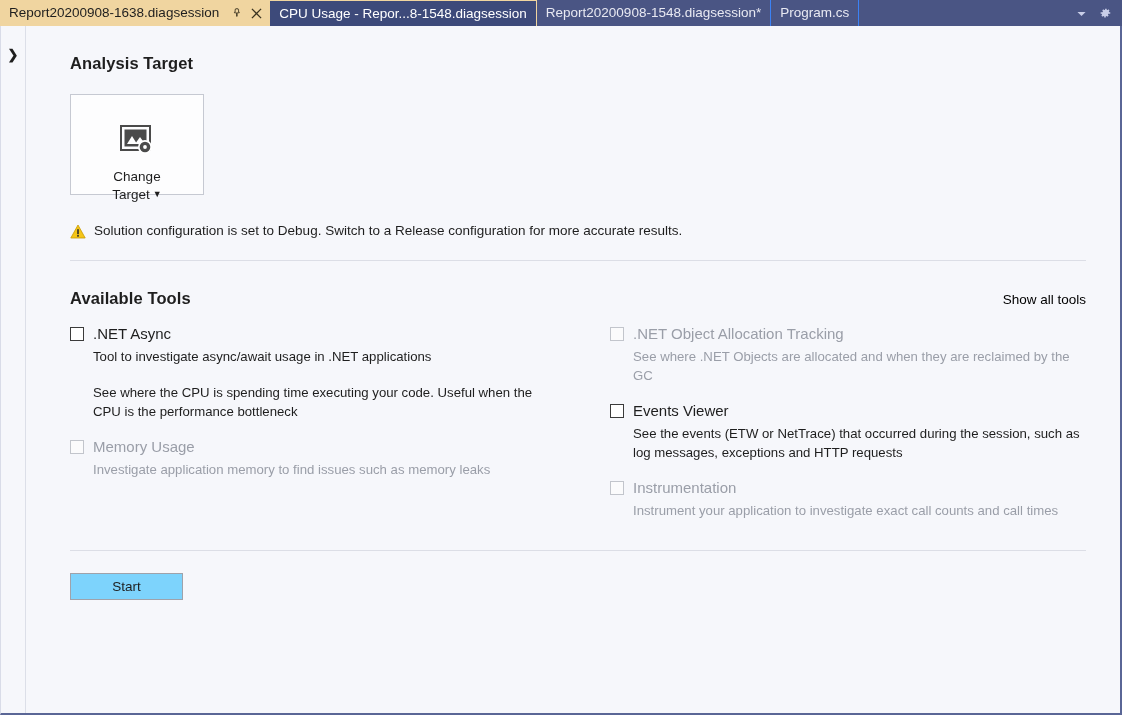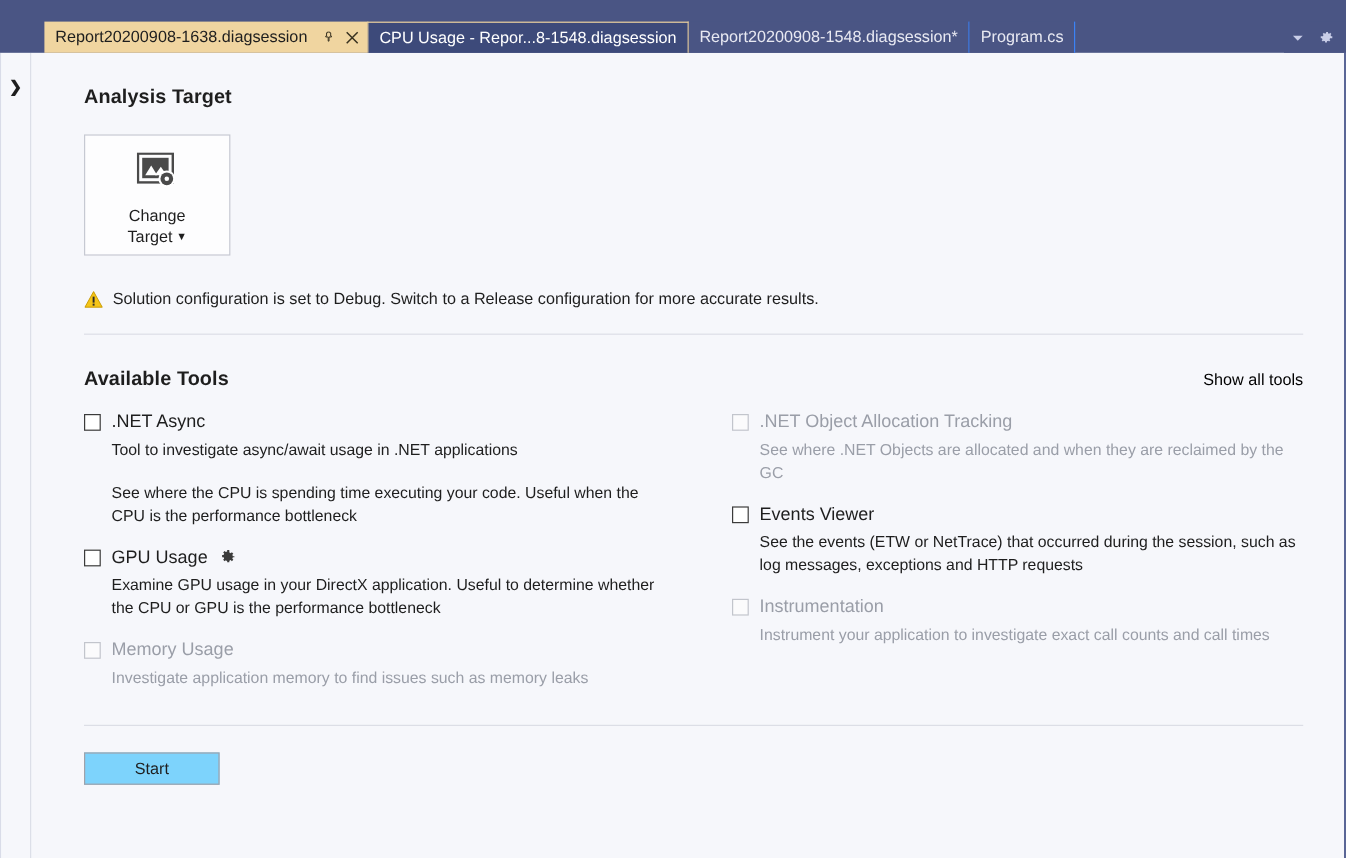--- a/index.html
+++ b/index.html
@@ -12,24 +12,23 @@
     background: #f6f7fb;
     font-family: "Liberation Sans", sans-serif;
     color: #1e1e1e;
     overflow: hidden;
   }
 
   
   .tabstrip {
     display: flex;
     align-items: flex-end;
-    height: 44px;
+    height: 26px;
     background: #4a5584;
     position: relative;
-    padding-left: 37px;
   }
   .tab {
     display: flex;
     align-items: center;
     height: 26px;
     box-sizing: border-box;
     font-size: 13.5px;
     white-space: nowrap;
     padding: 0 9px;
     cursor: default;
@@ -125,29 +124,29 @@
     letter-spacing: .1px;
   }
 
   
   .target-row {
     display: flex;
     align-items: flex-start;
     margin-top: 21px;
   }
   .change-target-btn {
-    width: 122px;
+    width: 134px;
     height: 101px;
     border: 1px solid #c6c9d2;
     background: #fdfdfe;
     display: flex;
     flex-direction: column;
     align-items: center;
     justify-content: flex-start;
-    padding-top: 14px;
+    padding-top: 30px;
     box-sizing: border-box;
     cursor: pointer;
   }
   .ct-icon { margin-bottom: 9px; }
   .ct-text {
     font-size: 13.5px;
     line-height: 18px;
     text-align: center;
     color: #1e1e1e;
   }
@@ -378,33 +377,20 @@
             <span class="cb"></span>
             <span class="tool-name">.NET Async</span>
           </div>
           <div class="tool-desc">Tool to investigate async/await usage in .NET applications</div>
         </div>
 
         <div class="tool">
           <div class="tool-desc">See where the CPU is spending time executing your code. Useful when the CPU is the performance bottleneck</div>
         </div>
 
-        <div class="tool">
-          <div class="tool-head">
-            <span class="cb"></span>
-            <span class="tool-name">GPU Usage</span>
-            <span class="gear-btn">
-              <svg width="15" height="15" viewBox="0 0 16 16" fill="#3b3b3b">
-                <path d="M8 5.1a2.9 2.9 0 1 0 0 5.8 2.9 2.9 0 0 0 0-5.8zm0 4.4a1.5 1.5 0 1 1 0-3 1.5 1.5 0 0 1 0 3z"></path>
-                <path d="M14.2 6.9h-1.35a5.2 5.2 0 0 0-.53-1.28l.96-.96-1.34-1.34-.96.96a5.2 5.2 0 0 0-1.28-.53V1.4H7.8v1.35c-.45.1-.88.28-1.28.53l-.96-.96L4.22 3.66l.96.96c-.25.4-.43.83-.53 1.28H3.3v1.9h1.35c.1.45.28.88.53 1.28l-.96.96 1.34 1.34.96-.96c.4.25.83.43 1.28.53v1.35h1.9v-1.35c.45-.1.88-.28 1.28-.53l.96.96 1.34-1.34-.96-.96c.25-.4.43-.83.53-1.28h1.35v-1.9z"></path>
-              </svg>
-            </span>
-          </div>
-          <div class="tool-desc">Examine GPU usage in your DirectX application. Useful to determine whether the CPU or GPU is the performance bottleneck</div>
-        </div>
 
         <div class="tool">
           <div class="tool-head">
             <span class="cb disabled"></span>
             <span class="tool-name disabled">Memory Usage</span>
           </div>
           <div class="tool-desc disabled">Investigate application memory to find issues such as memory leaks</div>
         </div>
 
       </div>

